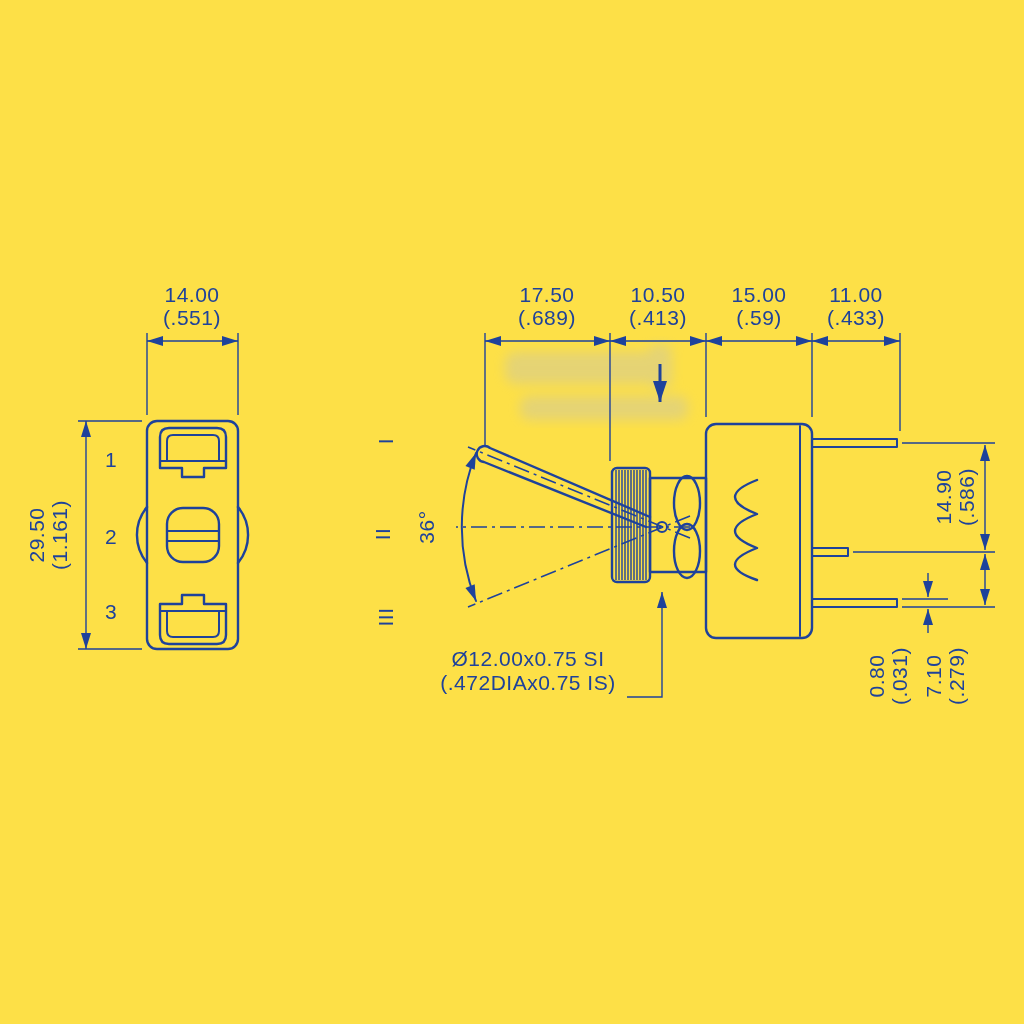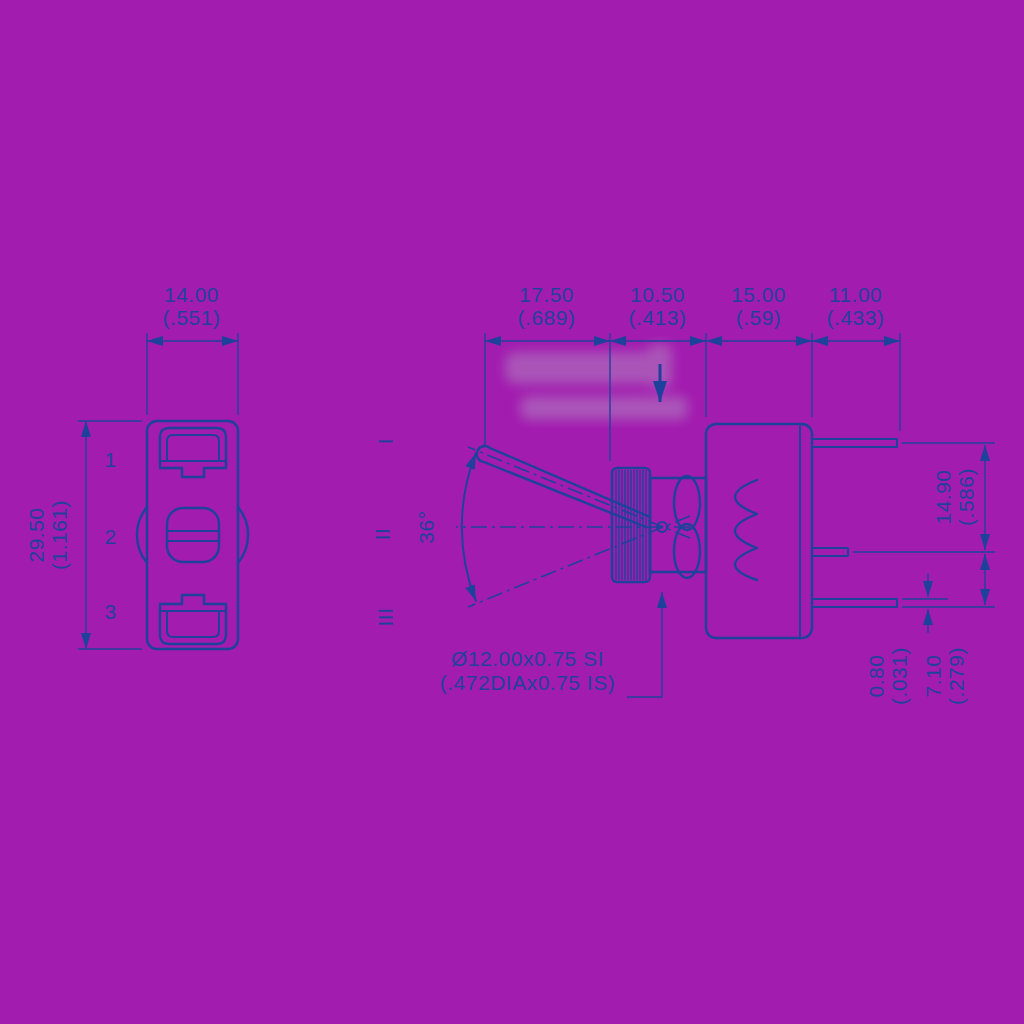--- a/index.html
+++ b/index.html
@@ -1,16 +1,16 @@
 <!DOCTYPE html>
 <html><head>
 <meta charset="utf-8">
 <style>
   html,body{margin:0;padding:0;background:#ffffff;}
-  #stage{position:relative;width:1024px;height:1024px;background:#a21caf;overflow:hidden;font-family:"Liberation Sans",sans-serif;}
+  #stage{position:relative;width:1024px;height:1024px;background:#fde047;overflow:hidden;font-family:"Liberation Sans",sans-serif;}
   svg{display:block;}
   text{font-family:"Liberation Sans",sans-serif;font-size:21px;letter-spacing:.5px;}
   .outline{stroke-width:2.4;fill:none;stroke-linecap:round;stroke-linejoin:round;}
   .med{stroke-width:2;fill:none;stroke-linecap:round;stroke-linejoin:round;}
   .thin{stroke-width:1.4;fill:none;stroke-linecap:butt;}
   .cl{stroke-width:1.5;fill:none;stroke-dasharray:16 5 3 5;stroke-linecap:butt;}
   .labels text{stroke:none;}
 </style>
 </head>
 <body>

